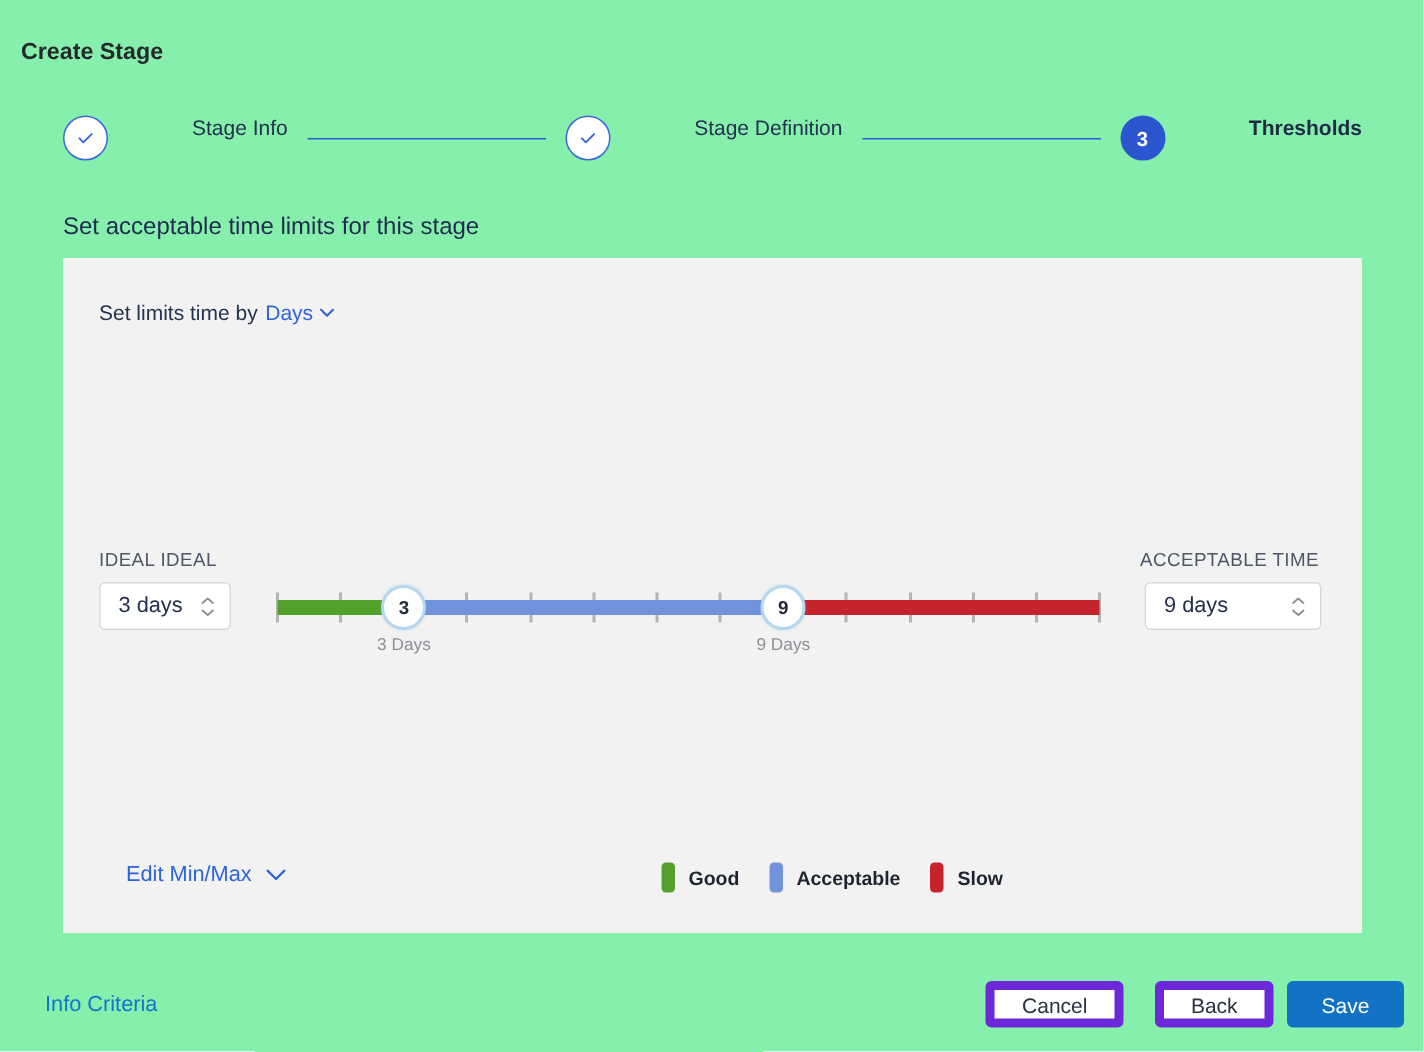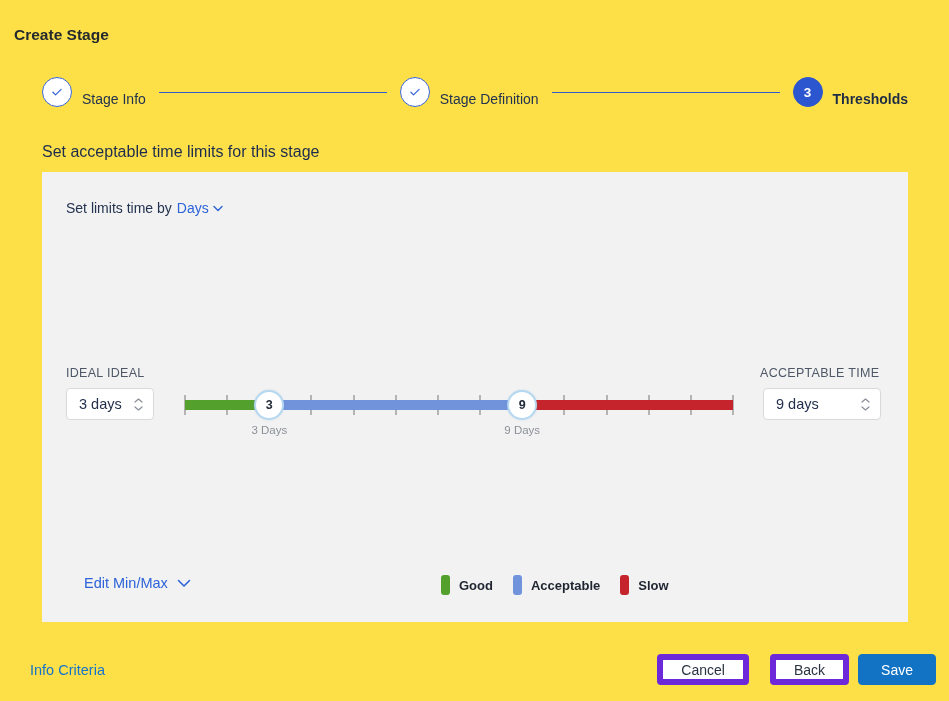--- a/index.html
+++ b/index.html
@@ -1,25 +1,25 @@
 <!DOCTYPE html>
 <html><head>
 <meta charset="utf-8">
 <style>
   * { margin:0; padding:0; box-sizing:border-box; }
   html,body { background:#fff; }
   body { font-family:"Liberation Sans", sans-serif; color:#22324f; }
-  .page { position:relative; width:949px; height:701px; background:#fde047; overflow:hidden; }
+  .page { position:relative; width:949px; height:701px; background:#86efac; overflow:hidden; }
 
   
   .page-title { position:absolute; left:14px; top:26px; font-size:15.5px; font-weight:700; color:#24292e; }
 
   
   .stepper { position:absolute; left:42px; top:76px; width:866px; height:32px; display:flex; align-items:center; }
-  .step { display:flex; align-items:flex-end; flex:0 0 auto; }
+  .step { display:flex; align-items:flex-start; flex:0 0 auto;gap:46px; }
   .step-circle { width:30px; height:30px; border-radius:50%; display:flex; align-items:center; justify-content:center; background:#fff; border:1.5px solid #3a66d9; }
   .step-circle.filled { background:#2b56cf; border-color:#2b56cf; color:#fff; font-size:13.5px; font-weight:600; }
   .step-label { margin-left:10px; font-size:14px; color:#22324f; }
   .step-label.current { font-weight:700; color:#1d2b45; }
   .connector { flex:1 1 auto; height:1px; background:#2f5ad0; margin:0 13px; }
 
   
   .section-heading { position:absolute; left:42px; top:143px; font-size:16px; color:#1d2c4e; }
 
   

